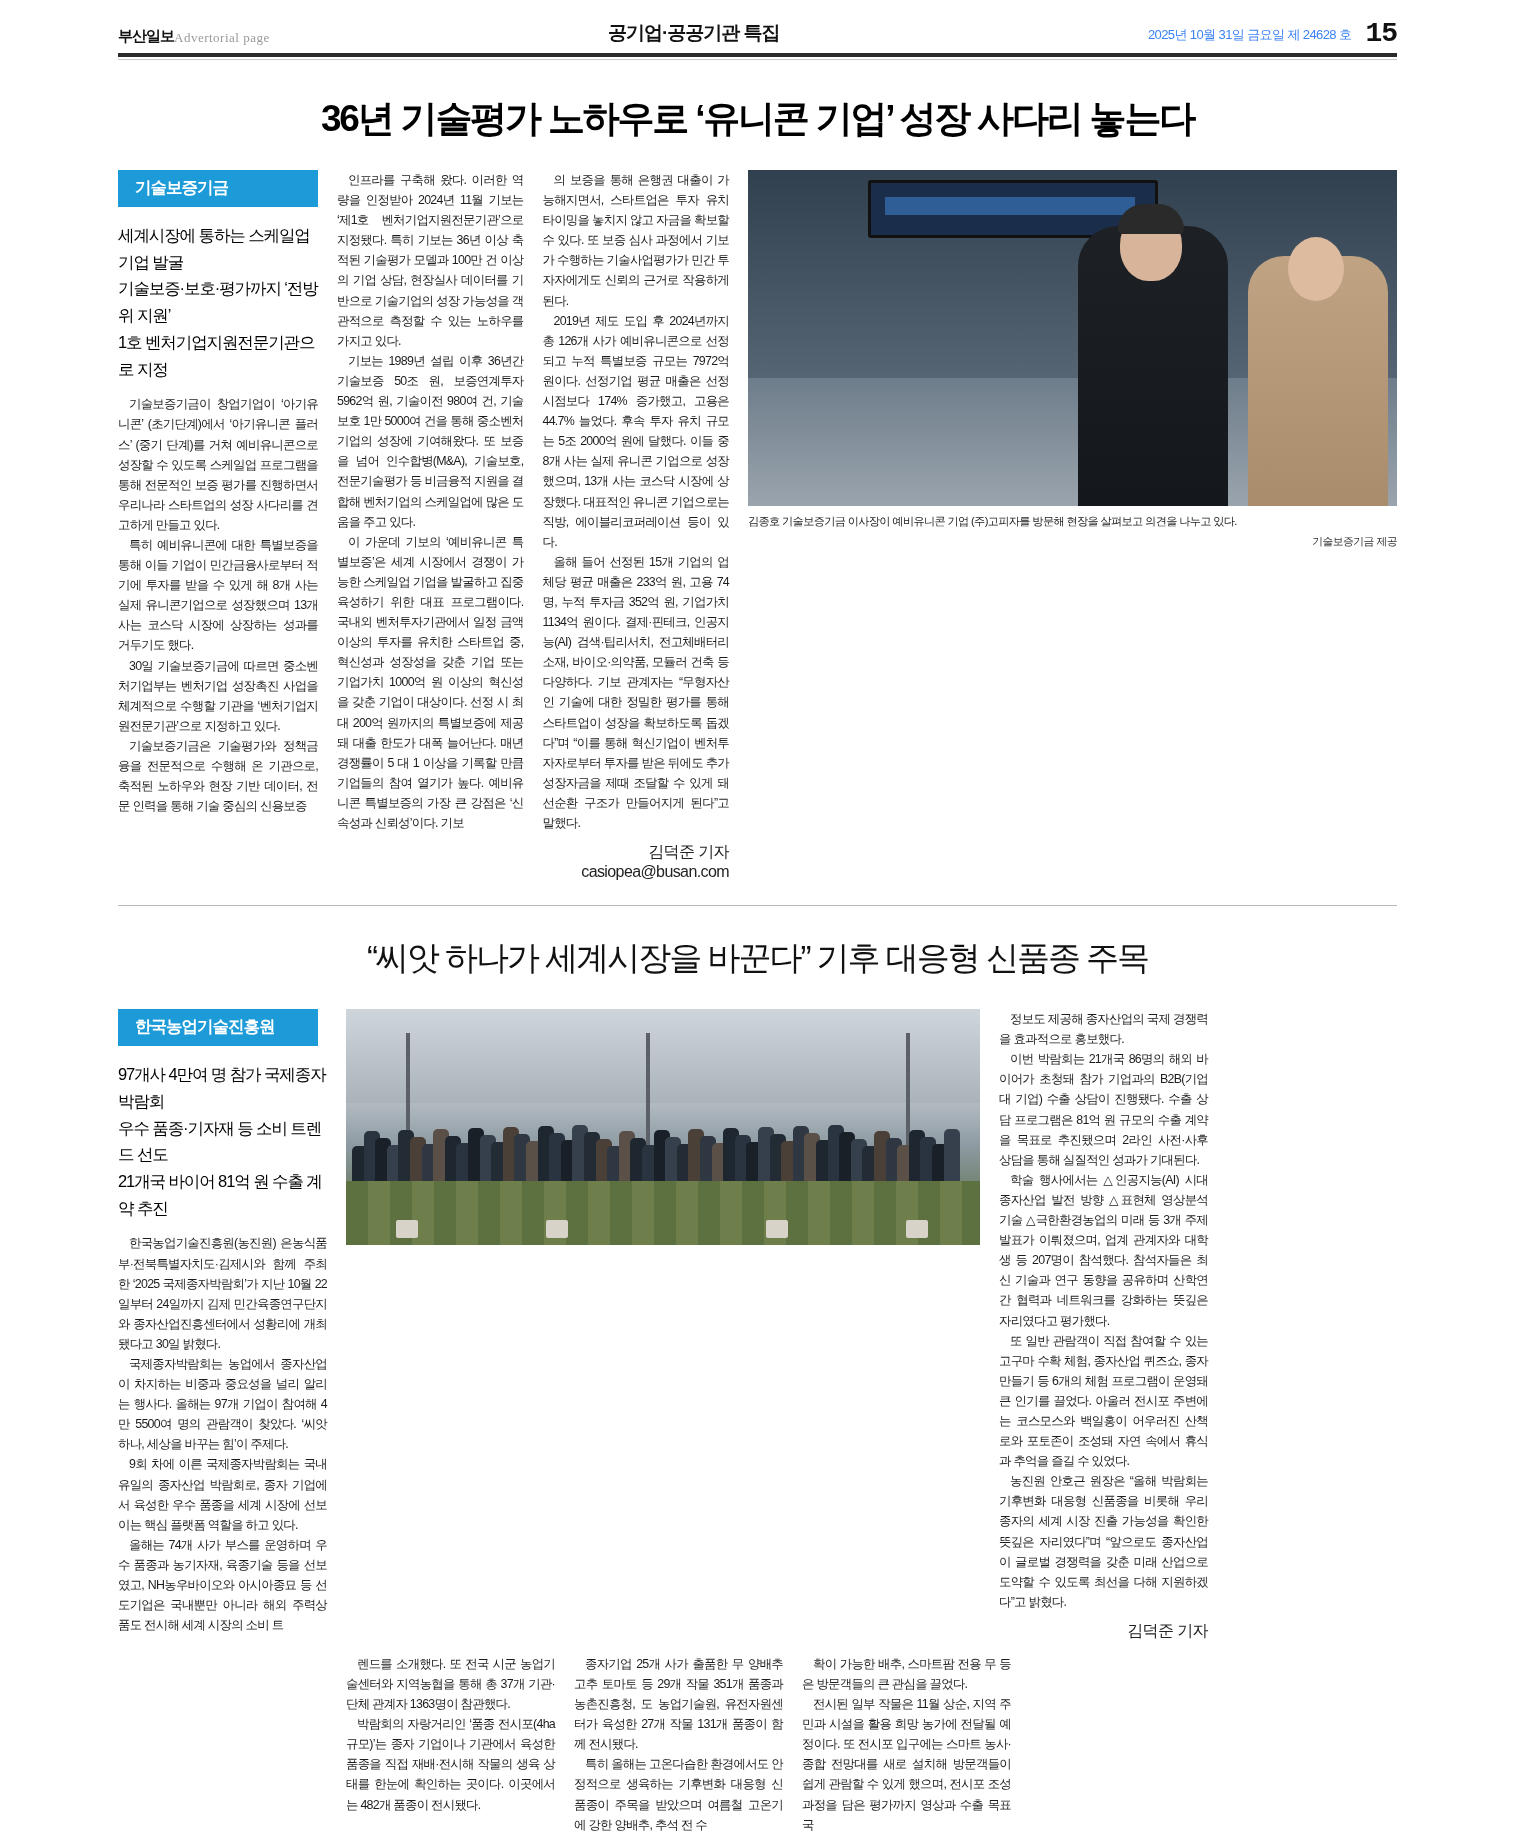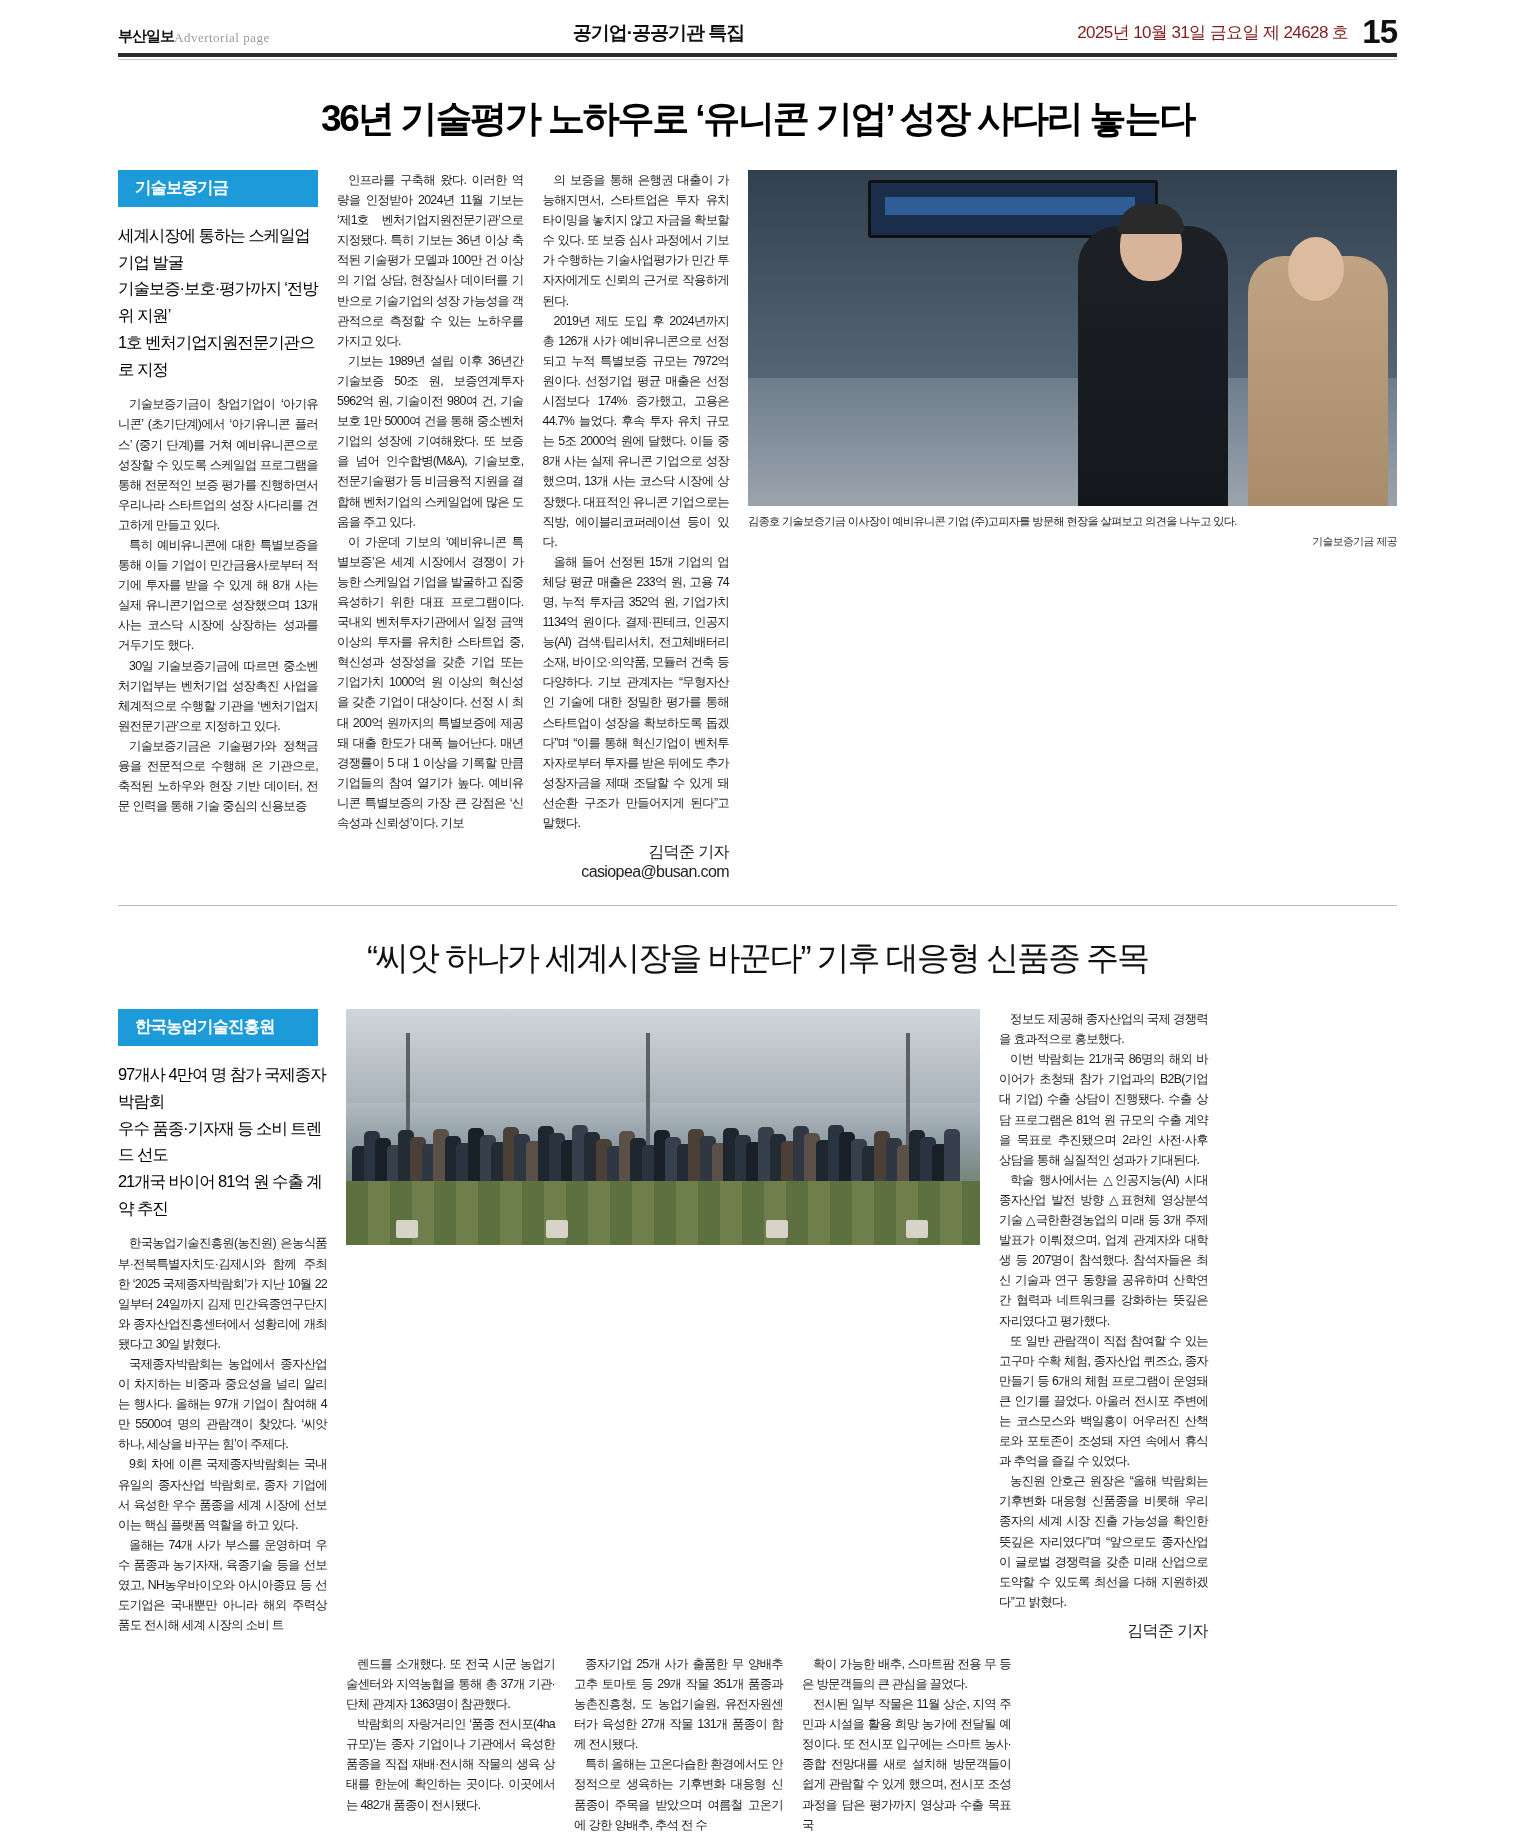--- a/index.html
+++ b/index.html
@@ -11,22 +11,22 @@
     color:#111;
     overflow:hidden;
   }
   .page { width:1515px; height:1832px; position:relative; padding:0 118px; }
 
   
   .masthead { display:flex; align-items:flex-end; padding-top:46px; height:44px; }
   .mh-logo { font-size:15px; font-weight:bold; letter-spacing:-1px; color:#111; }
   .mh-adv { font-family:"Liberation Serif","DejaVu Serif",serif; font-size:13px; color:#9a9a9a; letter-spacing:0.5px; }
   .mh-center { flex:1; text-align:center; font-size:19px; font-weight:bold; letter-spacing:-1px; padding-right:30px;}
-  .mh-date { font-size:17px; color:#7f1d1d; letter-spacing:-0.6px; margin-right:14px; padding-bottom:2px;}
-  .mh-pageno { font-size:33px; font-weight:bold; line-height:0.85; letter-spacing:-1px; }
+  .mh-date { font-size:13px; color:#3b82f6; letter-spacing:-0.6px; margin-right:14px; padding-bottom:2px;}
+  .mh-pageno { font-size:28px; font-weight:bold; line-height:0.85; letter-spacing:-1px;font-family:Liberation Mono, monospace; }
   .mh-rule { height:4px; background:#2b2b2b; margin-top:7px; }
   .mh-rule2 { height:1px; background:#c9c9c9; margin-top:2px; }
 
   
   .headline1 { text-align:center; font-size:37px; font-weight:bold; letter-spacing:-2.2px; margin:34px 0 26px; color:#000; }
 
   .art1 { display:flex; gap:19px; }
   .col { width:209px; }
   .tagbar { background:#1c9bd8; color:#fff; font-size:16.5px; font-weight:bold;
             letter-spacing:-1px; padding:7px 0 8px 17px; width:200px; }

